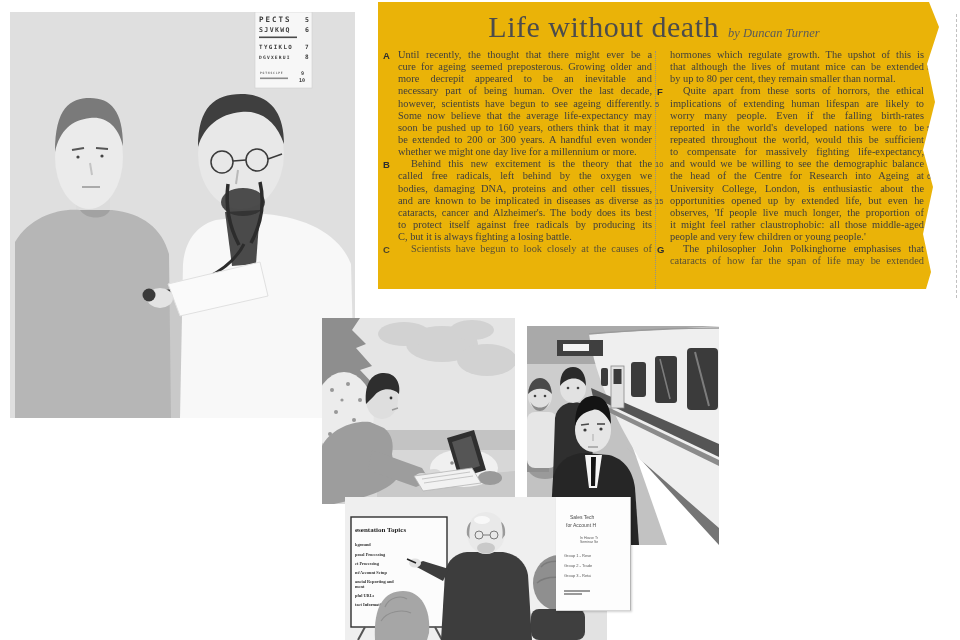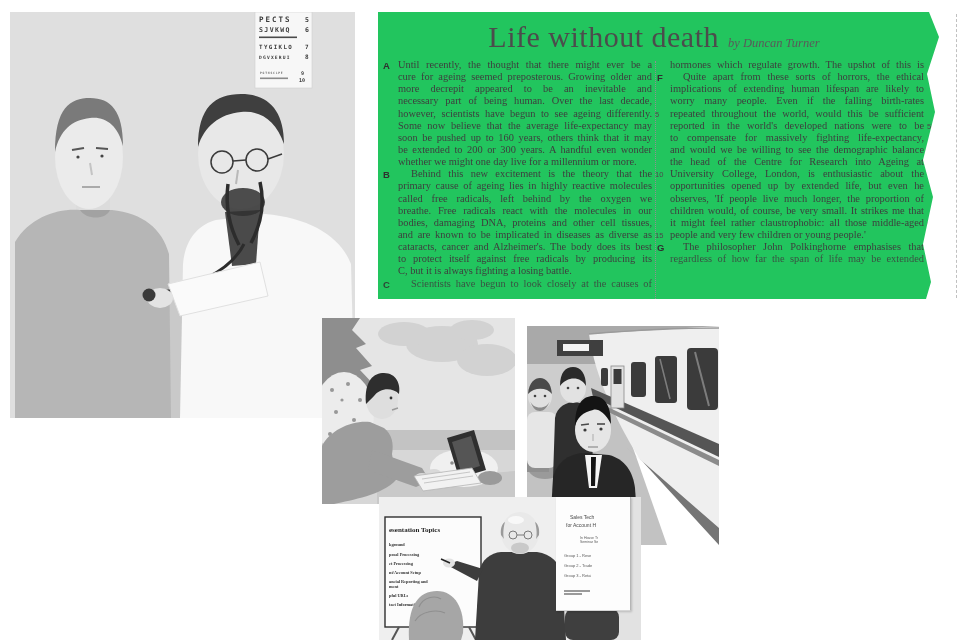--- a/index.html
+++ b/index.html
@@ -1,21 +1,21 @@
 <!DOCTYPE html>
 <html><head>
 <meta charset="utf-8">
 <style>
   html,body{margin:0;padding:0;}
   body{width:960px;height:640px;position:relative;background:#ffffff;overflow:hidden;
        font-family:"Liberation Serif",serif;}
   .abs{position:absolute;}
 
   
-  #article{left:378px;top:12px;width:565px;height:287px;background:#22c55e;
+  #article{left:378px;top:2px;width:565px;height:287px;background:#eab308;
            clip-path:polygon(0 0,551px 0,561px 25px,549px 62px,557px 100px,545px 148px,
                              555px 185px,545px 232px,553px 270px,548px 287px,0 287px);
            filter:drop-shadow(1.5px 1px 1.5px rgba(0,0,0,.22));}
   #title-row{position:absolute;top:8px;left:0;width:552px;text-align:center;white-space:nowrap;}
   #article-title{font-size:30px;color:#4c4c4c;letter-spacing:.5px;}
   #article-byline{font-style:italic;font-size:12.5px;color:#5a5a5a;margin-left:9px;}
   .col{position:absolute;top:47px;width:254px;}
   #col-left{left:20px;}  #col-right{left:292px;}
   #col-divider{position:absolute;left:277px;top:49px;height:240px;border-left:1px dotted #8f8f8f;}
   .aline{position:relative;height:12.15px;}
@@ -27,21 +27,21 @@
   .aline .m{position:absolute;top:1px;font:bold 9.5px "Liberation Sans",sans-serif;color:#2f2f2f;}
   #col-left .m{left:-15px;}  #col-right .m{left:-13px;}
   .aline .n{position:absolute;left:257px;top:2px;font:7.5px "Liberation Sans",sans-serif;color:#4a4a4a;}
   #page-edge-dashes{left:956px;top:14px;height:284px;width:0;border-left:1px dashed #c0c0c0;}
 
   
   .pic{position:absolute;}
   #doctor-pic{left:10px;top:12px;width:345px;height:406px;}
   #laptop-pic{left:322px;top:318px;width:193px;height:186px;z-index:1;}
   #train-pic{left:527px;top:326px;width:192px;height:219px;z-index:1;}
-  #presentation-pic{left:345px;top:497px;width:262px;height:143px;z-index:3;margin-left:34px;}
+  #presentation-pic{left:345px;top:497px;width:262px;height:143px;z-index:3;}
   #sales-doc{left:556px;top:497px;width:74px;height:113px;background:#fdfdfd;z-index:4;
              border-right:1px solid #b5b5b5;border-bottom:1px solid #d6d6d6;
              box-shadow:1px 1px 2px rgba(0,0,0,.18);font-family:"Liberation Sans",sans-serif;
              color:#5a5a5a;}
   #sales-doc div{position:absolute;white-space:nowrap;overflow:hidden;}
   .sd-t1{left:14px;top:17px;font-size:5px;color:#4a4a4a;}
   .sd-t2{left:10px;top:25px;font-size:5px;color:#4a4a4a;}
   .sd-s1{left:24px;top:39px;font-size:3.5px;}
   .sd-s2{left:24px;top:43px;font-size:3.5px;}
   .sd-g1{left:8px;top:56px;font-size:4px;}
@@ -152,27 +152,21 @@
       </div>
       <div class="aline end">
         <span class="t">whether we might one day live for a millennium or more.</span>
       </div>
       <div class="aline">
         <span class="m">B</span>
         <span class="n">10</span>
         <span class="t ind">Behind this new excitement is the theory that the</span>
       </div>
       <div class="aline">
-        <span class="t">primary cause of ageing lies in highly reactive molecules</span>
-      </div>
-      <div class="aline">
         <span class="t">called free radicals, left behind by the oxygen we</span>
-      </div>
-      <div class="aline">
-        <span class="t">breathe. Free radicals react with the molecules in our</span>
       </div>
       <div class="aline">
         <span class="t">bodies, damaging DNA, proteins and other cell tissues,</span>
       </div>
       <div class="aline">
         <span class="n">15</span>
         <span class="t">and are known to be implicated in diseases as diverse as</span>
       </div>
       <div class="aline">
         <span class="t">cataracts, cancer and Alzheimer's. The body does its best</span>
@@ -186,71 +180,75 @@
       <div class="aline clip">
         <span class="m">C</span>
         <span class="t ind">Scientists have begun to look closely at the causes of</span>
       </div>
     </div>
   <div class="col" id="col-right">
       <div class="aline">
         <span class="t">hormones which regulate growth. The upshot of this is</span>
       </div>
       <div class="aline">
+        <span class="n">50</span>
+        <span class="t">that although the lives of mutant mice can be extended</span>
+      </div>
+      <div class="aline end">
+        <span class="t">by up to 80 per cent, they remain smaller than normal.</span>
+      </div>
+      <div class="aline">
         <span class="m">F</span>
         <span class="t ind">Quite apart from these sorts of horrors, the ethical</span>
       </div>
       <div class="aline">
         <span class="t">implications of extending human lifespan are likely to</span>
       </div>
       <div class="aline">
         <span class="t">worry many people. Even if the falling birth-rates</span>
       </div>
       <div class="aline">
-        <span class="t">repeated throughout the world, would this be sufficient</span>
-      </div>
-      <div class="aline">
         <span class="n">55</span>
         <span class="t">reported in the world's developed nations were to be</span>
       </div>
       <div class="aline">
+        <span class="t">repeated throughout the world, would this be sufficient</span>
+      </div>
+      <div class="aline">
         <span class="t">to compensate for massively fighting life-expectancy,</span>
       </div>
       <div class="aline">
         <span class="t">and would we be willing to see the demographic balance</span>
       </div>
       <div class="aline">
         <span class="n">60</span>
         <span class="t">the head of the Centre for Research into Ageing at</span>
       </div>
       <div class="aline">
         <span class="t">University College, London, is enthusiastic about the</span>
       </div>
       <div class="aline">
         <span class="t">opportunities opened up by extended life, but even he</span>
       </div>
       <div class="aline">
         <span class="t">observes, 'If people live much longer, the proportion of</span>
       </div>
       <div class="aline">
-        <span class="t">children would, of course, be very small. It strikes me that</span>
-      </div>
-      <div class="aline">
         <span class="n">65</span>
         <span class="t">it might feel rather claustrophobic: all those middle-aged</span>
       </div>
       <div class="aline end">
         <span class="t">people and very few children or young people.'</span>
       </div>
       <div class="aline">
         <span class="m">G</span>
         <span class="t ind">The philosopher John Polkinghorne emphasises that</span>
       </div>
       <div class="aline clip">
-        <span class="t">regardless of how far the span of life may be extended</span>
+        <span class="t">cataracts of how far the span of life may be extended</span>
       </div>
     </div>
 </div>
 <div class="abs" id="page-edge-dashes"></div>
 
 <div class="pic" id="laptop-pic">
 <svg width="193" height="186" viewBox="0 0 193 186">
   <rect width="193" height="186" fill="#e5e5e5"></rect>
   <g fill="#d2d2d2">
     <ellipse cx="120" cy="26" rx="36" ry="18"></ellipse>

